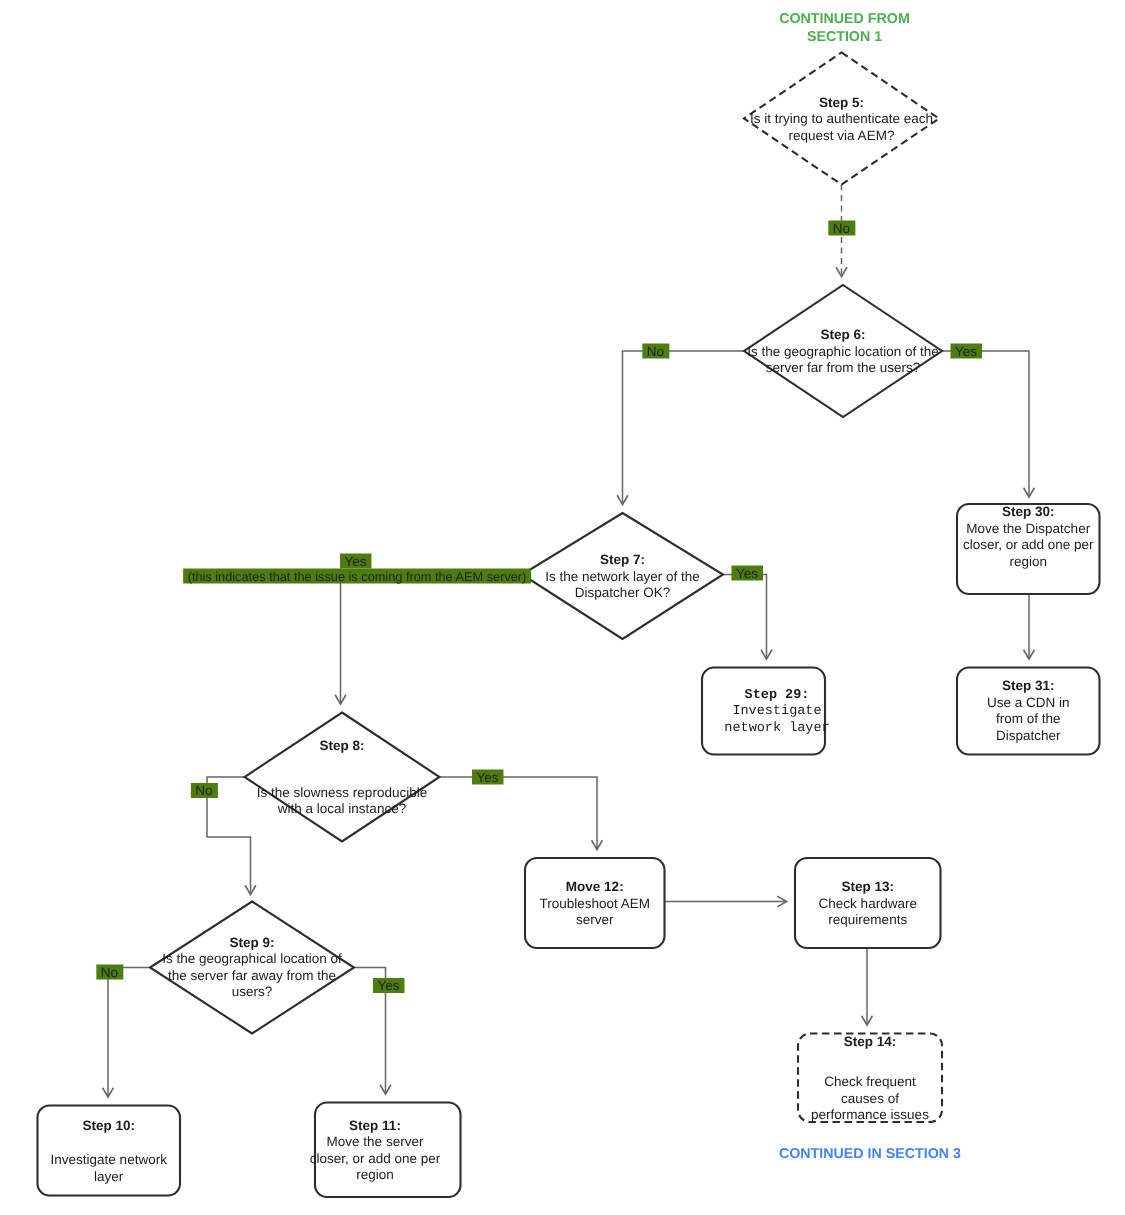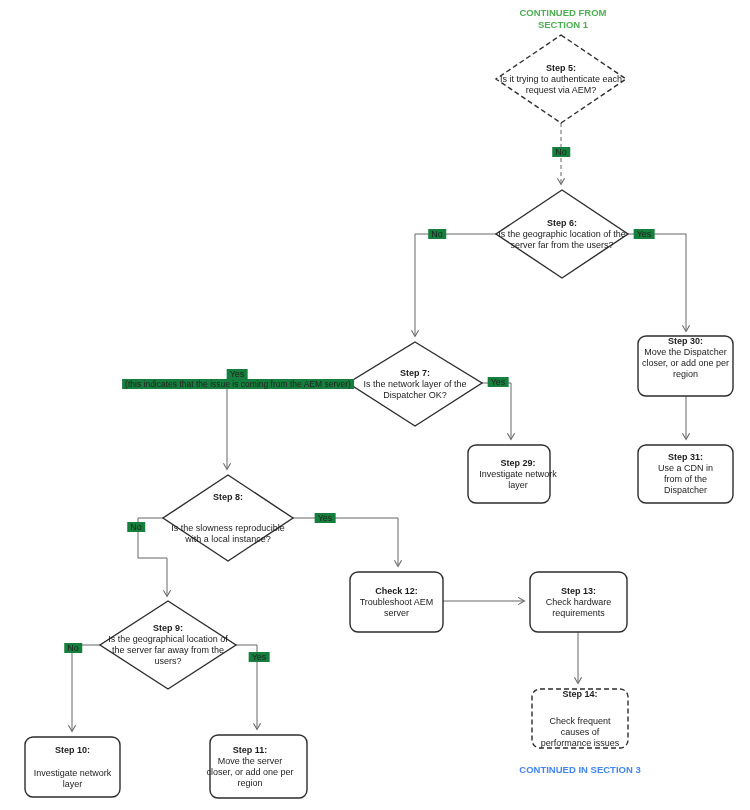--- a/index.html
+++ b/index.html
@@ -11,21 +11,21 @@
   }
   svg.layer { position:absolute; left:0; top:0; }
   .node {
     position:absolute; display:flex; flex-direction:column;
     align-items:center; justify-content:center; text-align:center;
     font-size:9px; line-height:11px; color:#1c1c1c; pointer-events:none;
   }
   .node .t { font-weight:bold; }
   .elabel {
     position:absolute; transform:translate(-50%,-50%);
-    background:#15803d; padding:0 3px; font-size:9px; line-height:10px;
+    background:#4d7c0f; padding:0 3px; font-size:9px; line-height:10px;
     color:#222222; white-space:nowrap;
   }
   .elabel.note { font-size:8.5px; }
   .banner {
     position:absolute; text-align:center; font-weight:bold;
     font-size:9.5px; line-height:12px; white-space:pre-line;
   }
 </style>
 </head>
 <body>
@@ -98,32 +98,32 @@
   </div>
   <div class="node" style="left:25px;  top:737px; width:95px;  height:60px;gap:12px;">
     <span class="t">Step 10:</span>
     <span style="width:86px;">Investigate network layer</span>
   </div>
   <div class="node" style="left:210px; top:735px; width:80px;  height:63px;">
     <span class="t">Step 11:</span>
     <span style="width:92px;">Move the server closer, or add one per region</span>
   </div>
   <div class="node" style="left:350px; top:572px; width:93px;  height:60px;">
-    <span class="t">Check 12:</span>
+    <span class="t">Move 12:</span>
     <span style="width:84px;">Troubleshoot AEM server</span>
   </div>
   <div class="node" style="left:530px; top:572px; width:97px;  height:60px;">
     <span class="t">Step 13:</span>
     <span style="width:84px;">Check hardware requirements</span>
   </div>
   <div class="node" style="left:532px; top:689px; width:96px;  height:59px;">
     <span class="t">Step 14:</span>
     <span style="width:82px;margin-top:16px;">Check frequent causes of performance issues</span>
   </div>
-  <div class="node" style="left:468px; top:445px; width:100px;  height:58px;">
+  <div class="node" style="left:468px; top:445px; width:100px;  height:58px;font-family:Liberation Mono, monospace;">
     <span class="t">Step 29:</span>
     <span style="width:78px;">Investigate network layer</span>
   </div>
   <div class="node" style="left:638px; top:336px; width:95px;  height:44px;">
     <span class="t">Step 30:</span>
     <span style="width:90px;">Move the Dispatcher closer, or add one per region</span>
   </div>
   <div class="node" style="left:638px; top:445px; width:95px;  height:58px;">
     <span class="t">Step 31:</span>
     <span style="width:71px;">Use a CDN in from of the Dispatcher</span>

